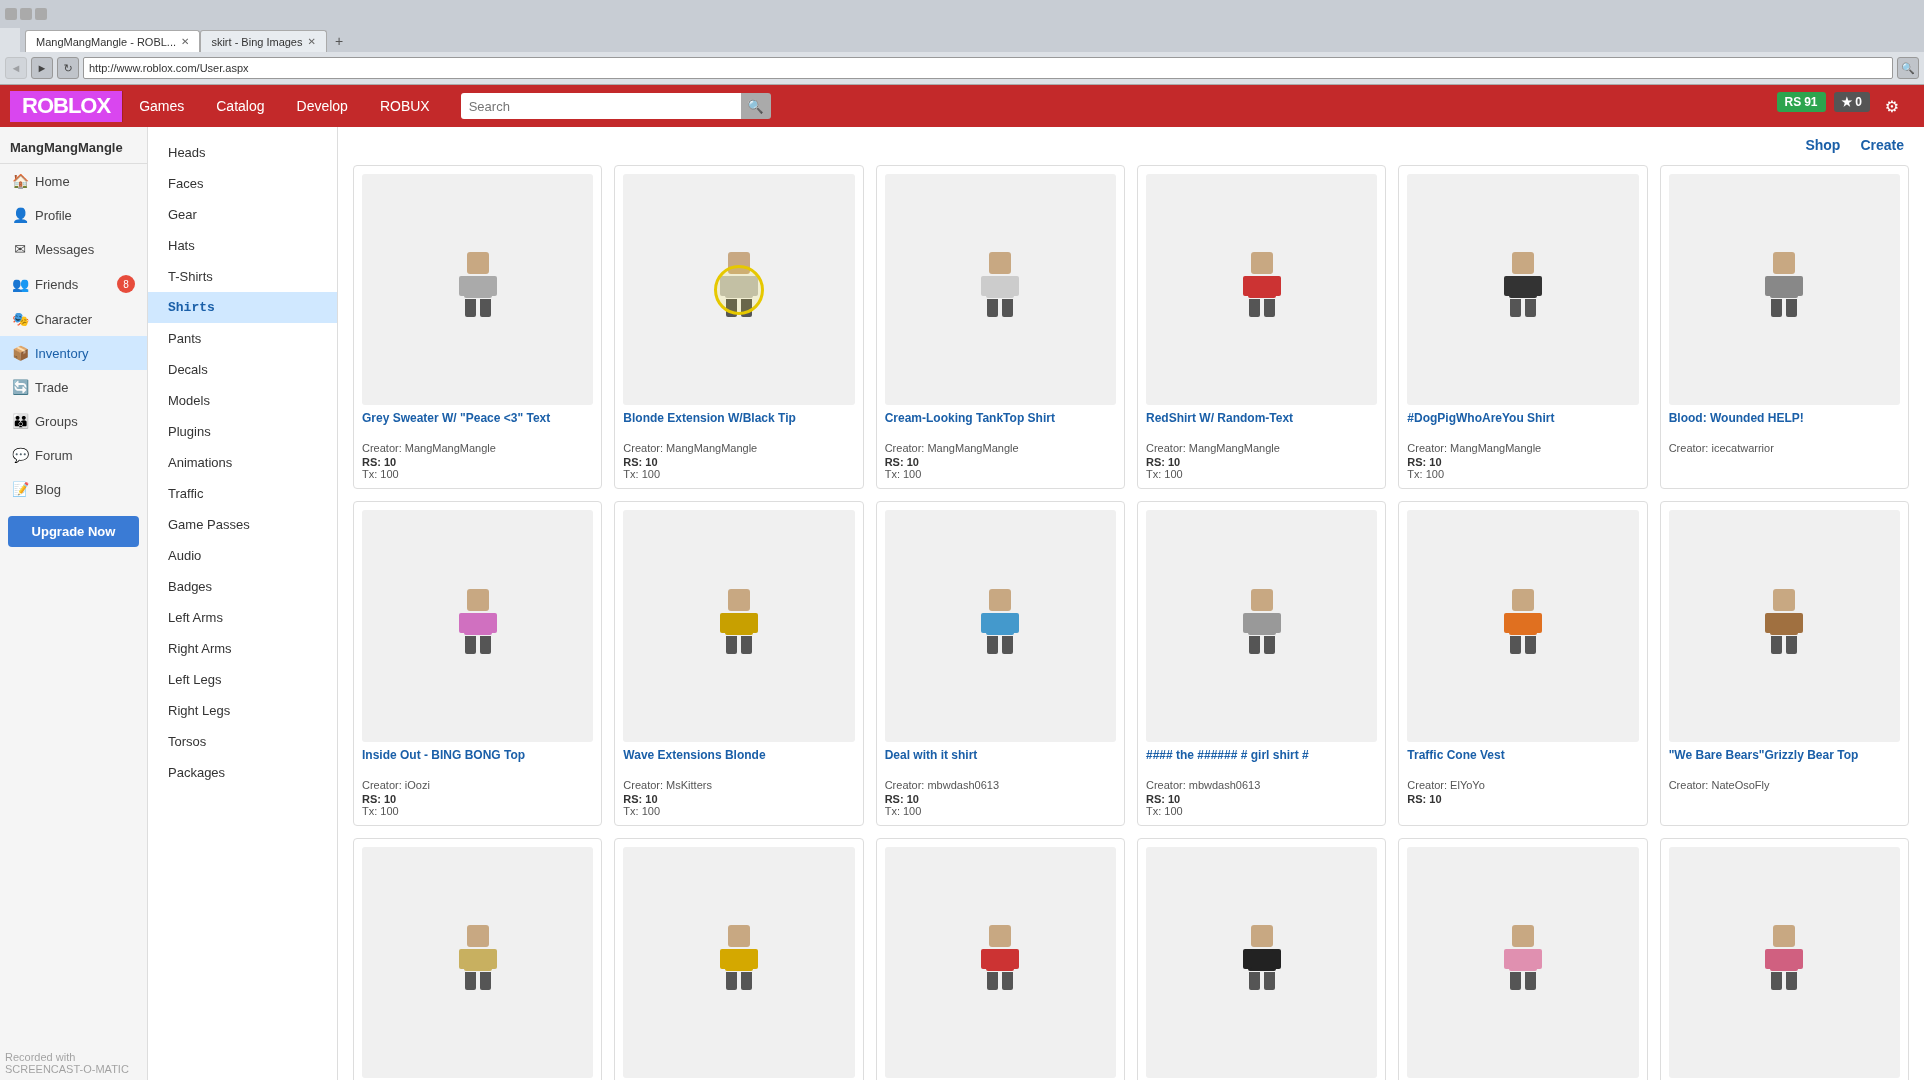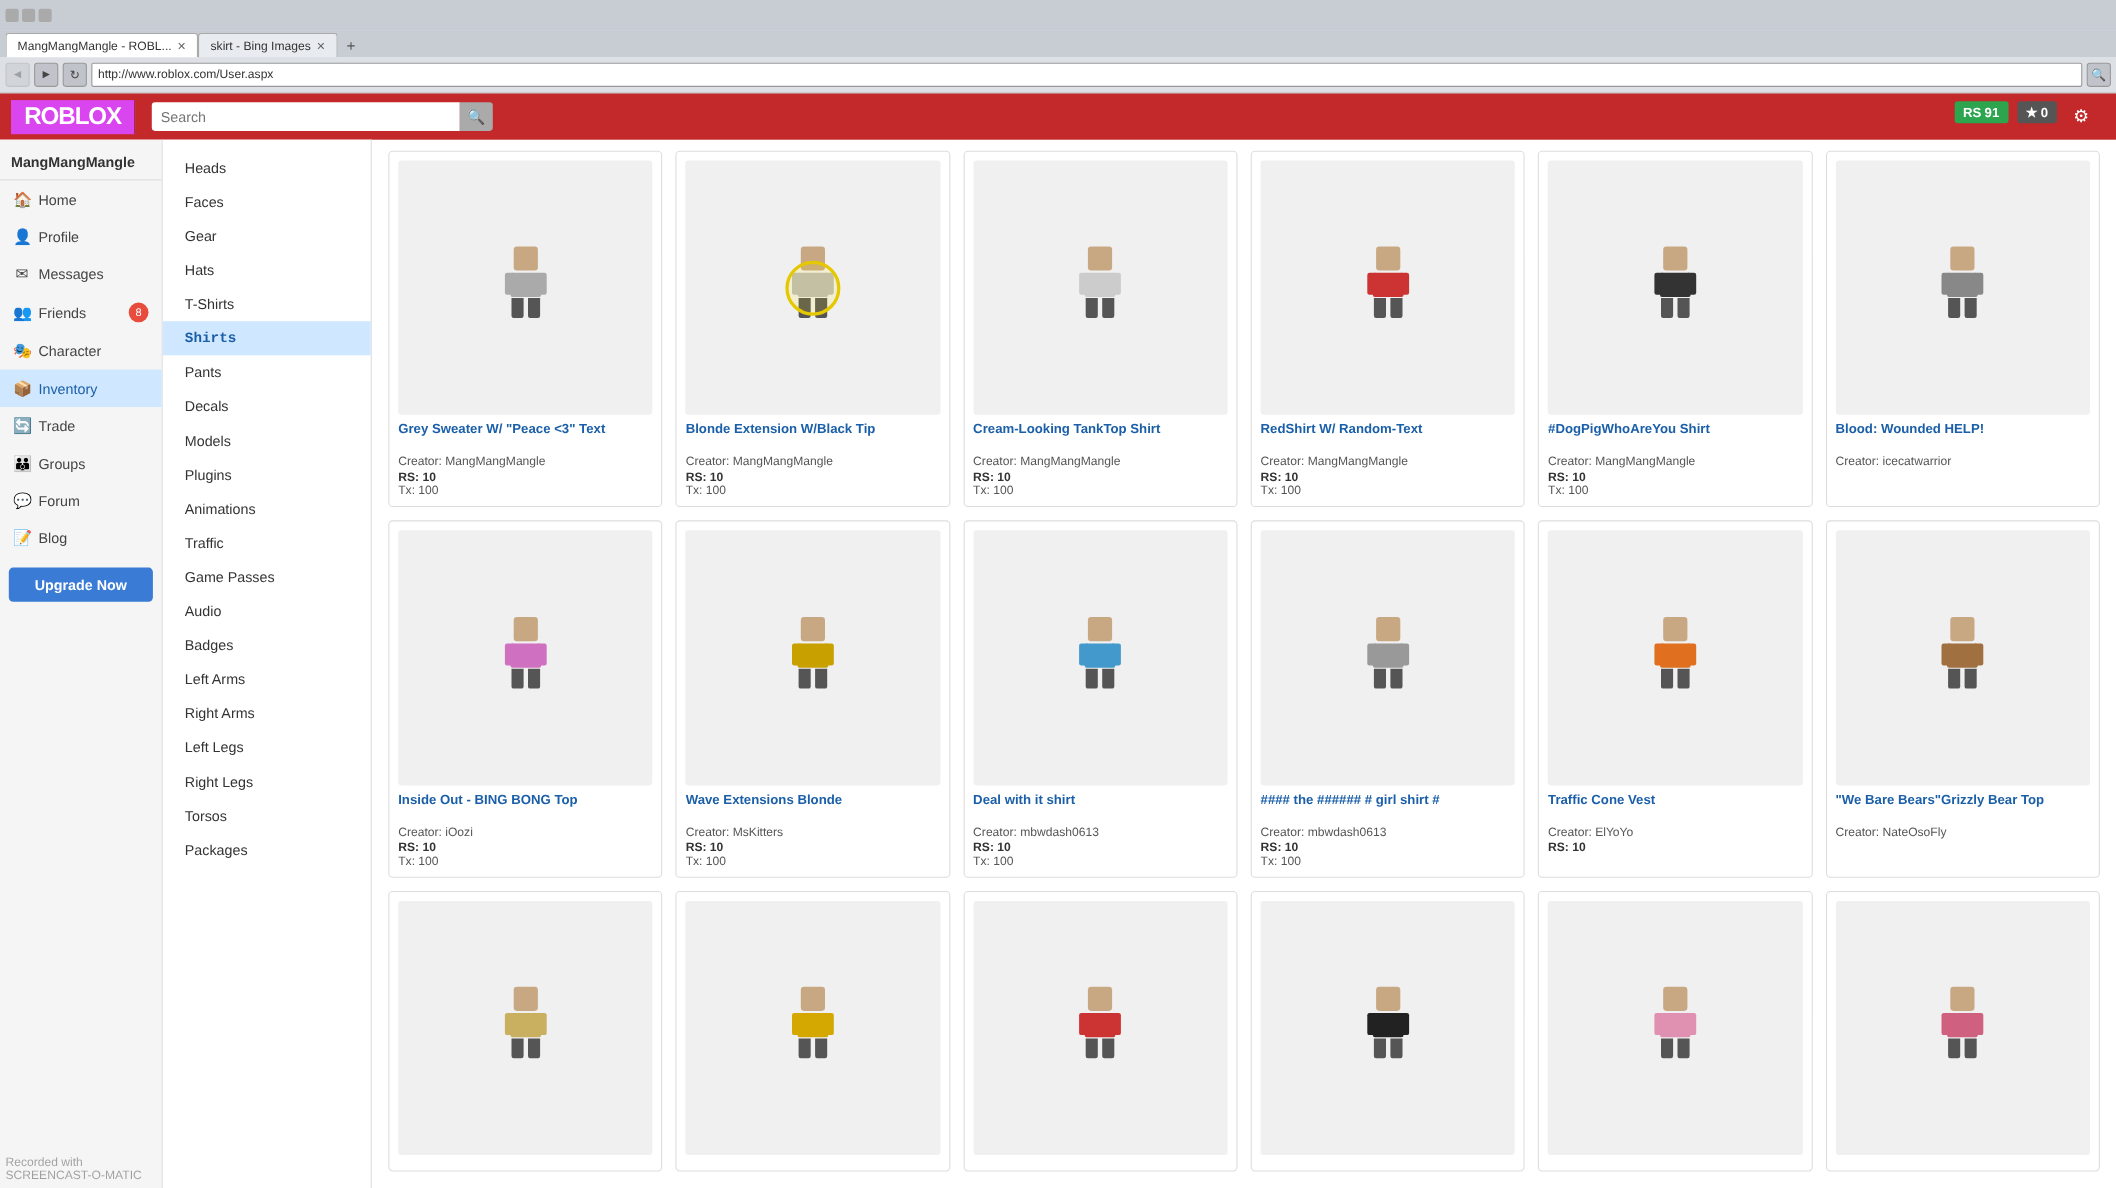--- a/index.html
+++ b/index.html
@@ -9,21 +9,21 @@
     .browser-chrome { background: #dde1e6; border-bottom: 1px solid #aaa; }
     .browser-titlebar { background: #c8cdd4; display: flex; align-items: center; padding: 3px 5px; height: 28px; justify-content: space-between; }
     .browser-titlebar-left { display: flex; gap: 3px; }
     .browser-btn { width: 12px; height: 12px; border-radius: 2px; background: #aaa; display: inline-block; }
     .browser-titlebar-right { display: flex; gap: 5px; align-items: center; }
 
     .browser-navbar { display: flex; align-items: center; padding: 3px 5px; background: #dde1e6; height: 32px; gap: 4px; }
     .nav-btn { width: 22px; height: 22px; background: #c0c4ca; border: 1px solid #999; border-radius: 3px; display: flex; align-items: center; justify-content: center; font-size: 11px; color: #444; cursor: pointer; }
     .nav-btn.disabled { opacity: 0.4; }
     .address-bar { flex: 1; height: 22px; background: #fff; border: 1px solid #999; border-radius: 2px; padding: 0 5px; font-size: 11px; color: #333; }
-    .browser-tabs { display: flex; align-items: flex-start; padding: 2px 5px 0; background: #c8cdd4; }
+    .browser-tabs { display: flex; align-items: flex-start; padding: 2px 5px 0; background: #c8cdd4; margin-left: 20px; }
     .tab { padding: 3px 10px; background: #e8ecf0; border: 1px solid #aaa; border-bottom: none; border-radius: 3px 3px 0 0; font-size: 11px; color: #333; display: flex; align-items: center; gap: 5px; height: 22px; }
     .tab.active { background: #fff; }
     .tab-close { font-size: 10px; color: #666; cursor: pointer; }
     .tab-plus { padding: 3px 8px; color: #555; font-size: 14px; }
 
     
     .roblox-header { background: #c3292a; display: flex; align-items: center; height: 42px; padding: 0 10px; gap: 0; }
     .roblox-logo { background: #d946ef; color: #fff; font-size: 22px; font-weight: bold; padding: 4px 12px; letter-spacing: -1px; border-right: 1px solid #a52020; height: 31px; display: flex; align-items: center; }
     .header-nav { display: flex; align-items: center; height: 42px; }
     .header-nav-item { color: #fff; padding: 0 16px; height: 42px; display: flex; align-items: center; font-size: 14px; text-decoration: none; cursor: pointer; }
@@ -110,20 +110,26 @@
     <div class="nav-btn">►</div>
     <div class="nav-btn">↻</div>
     <input class="address-bar" type="text" value="http://www.roblox.com/User.aspx" style="">
     <div class="nav-btn">🔍</div>
   </div>
 </div>
 
 <div class="roblox-header">
   <div class="roblox-logo">
     <span>ROBLOX</span>
+  </div>
+  <div class="header-nav">
+    <span class="header-nav-item">Games</span>
+    <span class="header-nav-item">Catalog</span>
+    <span class="header-nav-item">Develop</span>
+    <span class="header-nav-item">ROBUX</span>
   </div>
   <div class="header-search">
     <input class="header-search-input" type="text" placeholder="Search" style="">
     <button class="header-search-btn">🔍</button>
   </div>
   <div class="header-right">
     <div class="robux-badge">
       <span>RS</span>
       <span>91</span>
     </div>
@@ -205,20 +211,24 @@
       <div class="category-item">Badges</div>
       <div class="category-item">Left Arms</div>
       <div class="category-item">Right Arms</div>
       <div class="category-item">Left Legs</div>
       <div class="category-item">Right Legs</div>
       <div class="category-item">Torsos</div>
       <div class="category-item">Packages</div>
     </div>
 
     <div class="main-content">
+      <div class="shop-header">
+        <a>Shop</a>
+        <a>Create</a>
+      </div>
 
       <div class="items-grid" id="items-grid">
       <div class="item-card">
       <div class="item-img">
 
         <div class="roblox-figure">
           <div class="fig-head" style="background:#c8a882;"></div>
           <div class="fig-body" style="background:#aaa;"></div>
           <div class="fig-arm-l" style="background:#aaa;"></div>
           <div class="fig-arm-r" style="background:#aaa;"></div>

